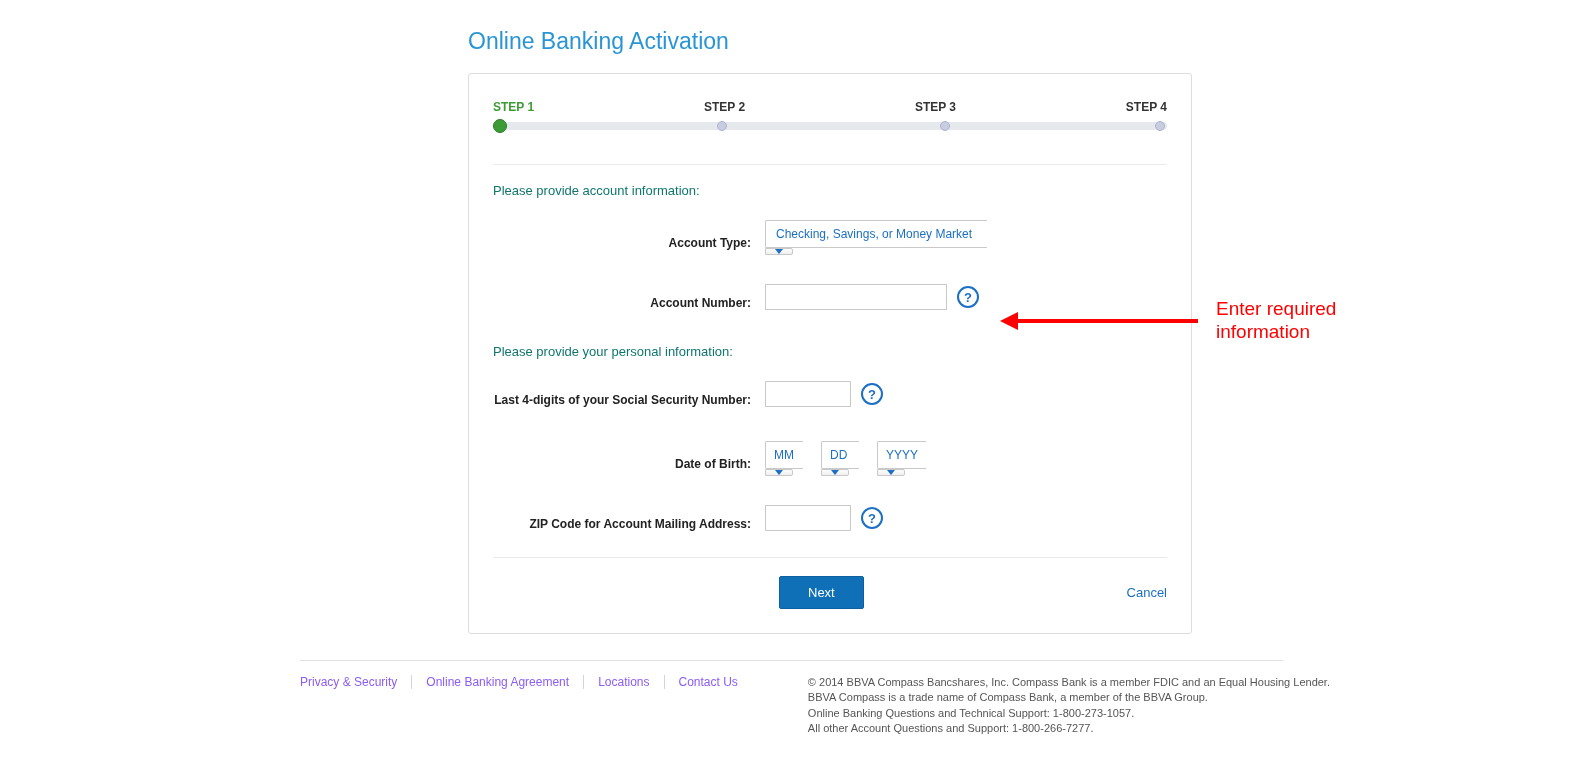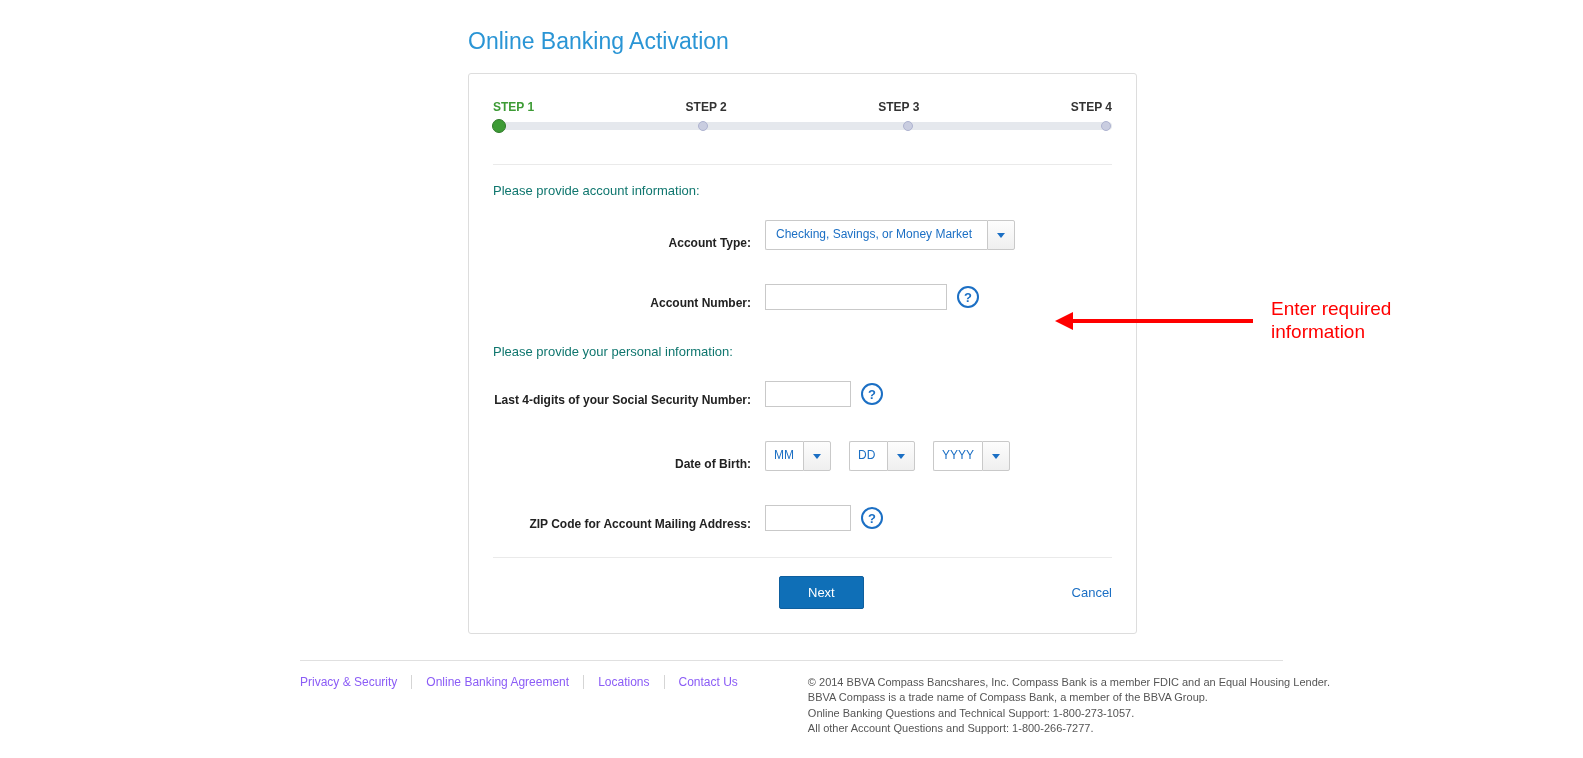--- a/index.html
+++ b/index.html
@@ -13,21 +13,21 @@
     }
     .page-title {
       color: #2a95d5;
       font-size: 23px;
       font-weight: normal;
       margin: 28px 0 18px 468px;
     }
     .card {
       border: 1px solid #ddd;
       border-radius: 3px;
-      width: 669px;
+      width: 724px;
       margin-left: 468px;
       padding: 24px 24px 24px 24px;
     }
     
     .stepper {
       position: relative;
       margin-top: 2px;
       margin-bottom: 20px;
       height: 44px;
     }
@@ -91,20 +91,21 @@
       padding-right: 14px;
     }
     .field-col {
       display: flex;
       align-items: center;
       gap: 10px;
     }
     .select-box {
       display: flex;
       height: 30px;
+      flex-direction: column;
     }
     .select-display {
       border: 1px solid #c9c9c9;
       background: #fff;
       color: #1b6fc4;
       font-size: 12px;
       padding: 6px 10px;
       min-width: 222px;
       border-right: none;
       border-top-left-radius: 2px;
@@ -209,21 +210,21 @@
     .footer-text {
       margin-left: 56px;
       color: #555;
       font-size: 11px;
       line-height: 1.4;
       max-width: 540px;
     }
     
     .annotation {
       position: absolute;
-      left: 1055px;
+      left: 1000px;
       top: 298px;
       display: flex;
       align-items: center;
       pointer-events: none;
     }
     .arrow-line {
       width: 180px;
       height: 4px;
       background: #ff0000;
       position: relative;

